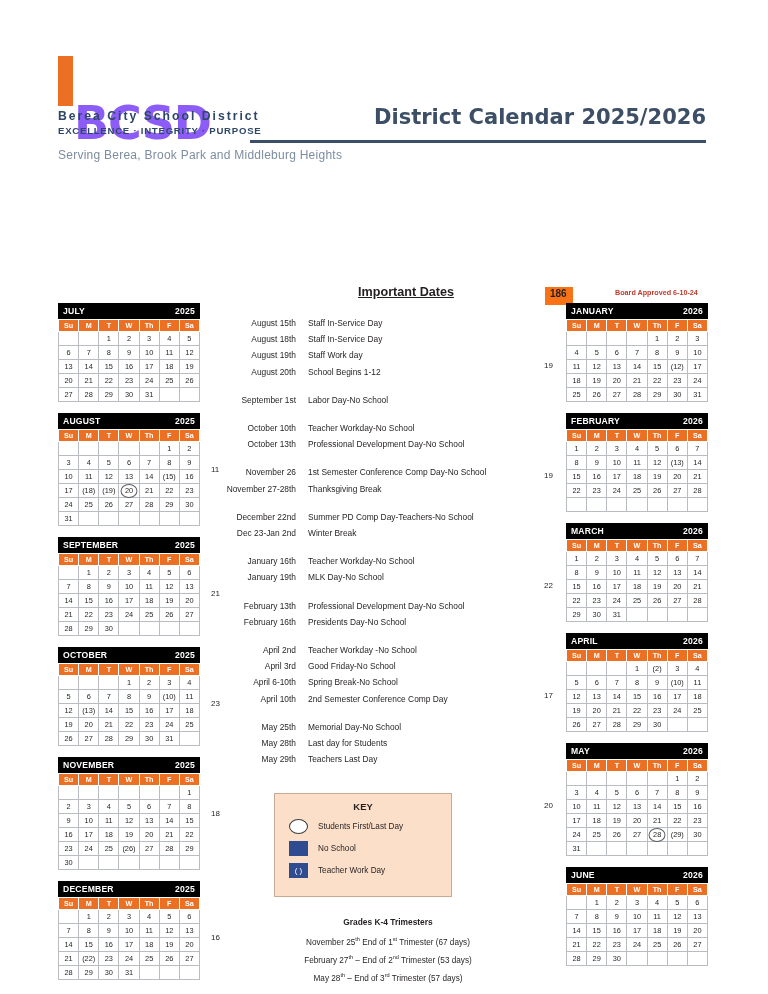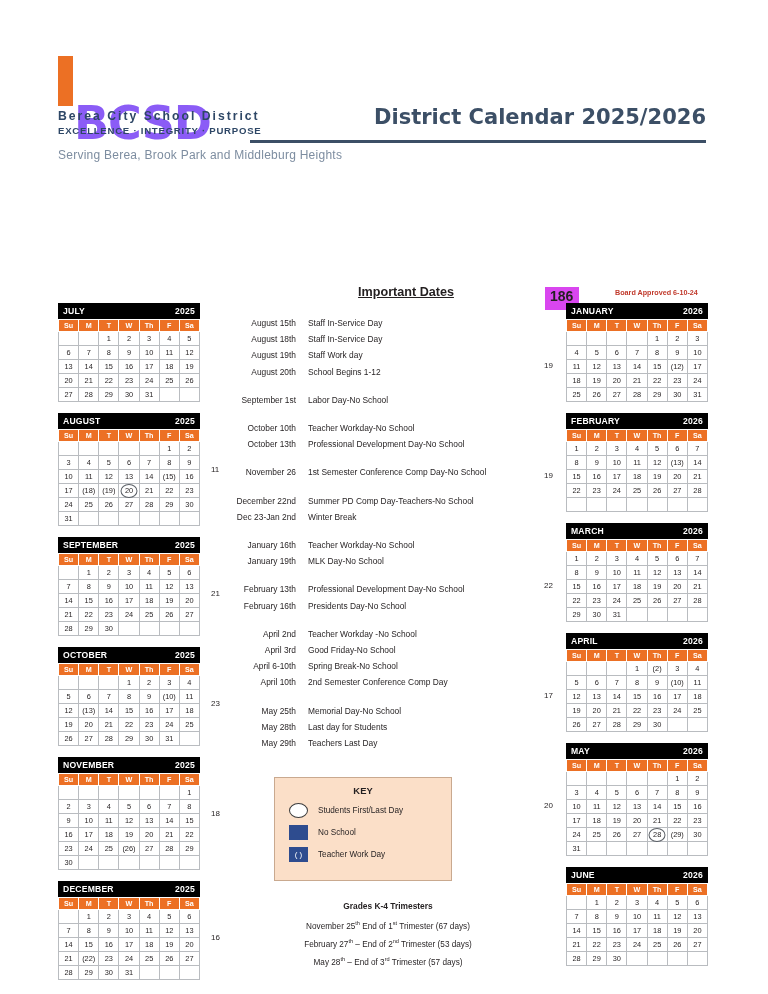--- a/index.html
+++ b/index.html
@@ -94,22 +94,22 @@
   .col-right .daycount { left: -22px; }
 
   
   .imp-title {
     text-align: center; font-size: 12.6px; font-weight: bold;
     text-decoration: underline; color: #231f20;
     margin-left: 36px; margin-bottom: 16px;
   }
   .badge-row { position: absolute; left: 327px; top: 2px; display: flex; align-items: center; }
   .badge {
-    background: #d946ef; color: #231f20;
-    font-size: 14px; font-weight: bold;
+    background: #f97316; color: #231f20;
+    font-size: 10px; font-weight: bold;
     padding: 1px 6px 6px 5px;
   }
   .approved {
     position: absolute; left: 397px; top: 3px;
     font-size: 7.2px; font-weight: bold; color: #c0392b;
     white-space: nowrap;
   }
 
   .date-list { margin-top: 2px; }
   .date-row { display: flex; font-size: 8.4px; line-height: 16.2px; }
@@ -611,20 +611,24 @@
           <div class="ddesc">Teacher Workday-No School</div>
         </div>
         <div class="date-row">
           <div class="dlabel">October 13th</div>
           <div class="ddesc">Professional Development Day-No School</div>
         </div>
         <div class="date-gap"></div>
         <div class="date-row">
           <div class="dlabel">November 26</div>
           <div class="ddesc">1st Semester Conference Comp Day-No School</div>
+        </div>
+        <div class="date-row">
+          <div class="dlabel">November 27-28th</div>
+          <div class="ddesc">Thanksgiving Break</div>
         </div>
         <div class="date-gap"></div>
         <div class="date-row">
           <div class="dlabel">December 22nd</div>
           <div class="ddesc">Summer PD Comp Day-Teachers-No School</div>
         </div>
         <div class="date-row">
           <div class="dlabel">Dec 23-Jan 2nd</div>
           <div class="ddesc">Winter Break</div>
         </div>

